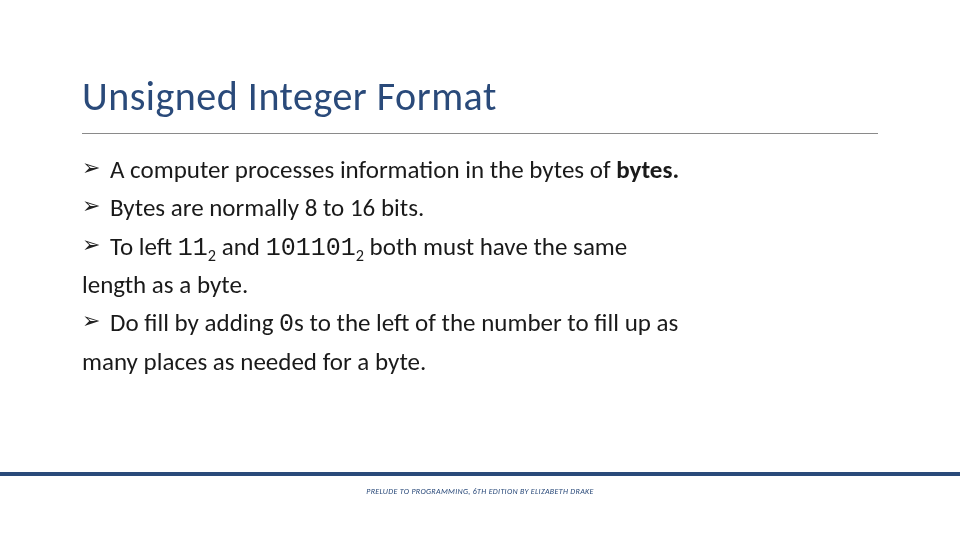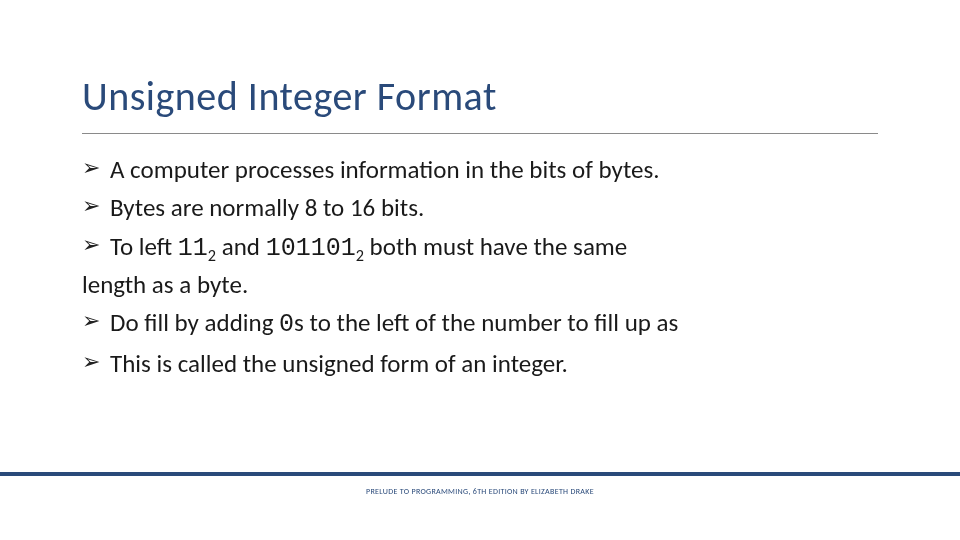--- a/index.html
+++ b/index.html
@@ -26,64 +26,63 @@
   .item { margin-bottom:2px; }
   .bullet {
     display:inline-block;
     width:28px;
     vertical-align:top;
     font-size:22px;
     color:#222;
   }
   .mono { font-family:"Consolas","Courier New",monospace;text-align:right; }
   sub { font-size:0.65em; vertical-align:sub; }
-  .bold { font-weight:400; }
+  .bold { font-weight:700; }
   .footer-bar {
     position:absolute;
     left:0; right:0; bottom:30px;
     height:4px;
     background:#2a4a7a;
   }
   .footer-text {
     position:absolute;
     left:0; right:0; bottom:10px;
     text-align:center;
     font-size:8px;
     letter-spacing:0.3px;
     color:#2a4a7a;
+    font-style:italic;
   }
 </style>
 </head>
 <body>
 
 <div class="slide">
 
   <div class="title">Unsigned Integer Format</div>
   <hr class="rule">
 
   <div class="content">
 
     <div class="item">
-      <span class="bullet">➢</span><span>A computer processes information in the bits of </span><span class="bold">bytes.</span>
+      <span class="bullet">➢</span><span>A computer processes information in the bytes of </span><span class="bold">bytes.</span>
     </div>
 
     <div class="item">
       <span class="bullet">➢</span><span>Bytes are normally 8 to 16 bits.</span>
     </div>
 
     <div class="item">
       <span class="bullet">➢</span><span>To left </span><span class="mono">11</span><sub>2</sub><span> and </span><span class="mono">101101</span><sub>2</sub><span> both must have the same</span>
       <div>length as a byte.</div>
     </div>
 
     <div class="item">
       <span class="bullet">➢</span><span>Do fill by adding </span><span class="mono">0</span><span>s to the left of the number to fill up as</span>
+      <div>many places as needed for a byte.</div>
     </div>
 
-    <div class="item">
-      <span class="bullet">➢</span><span>This is called the </span><span class="bold">unsigned form of an integer.</span>
-    </div>
 
   </div>
 
   <div class="footer-bar"></div>
   <div class="footer-text">PRELUDE TO PROGRAMMING, 6TH EDITION BY ELIZABETH DRAKE</div>
 </div>
 
 </body></html>

